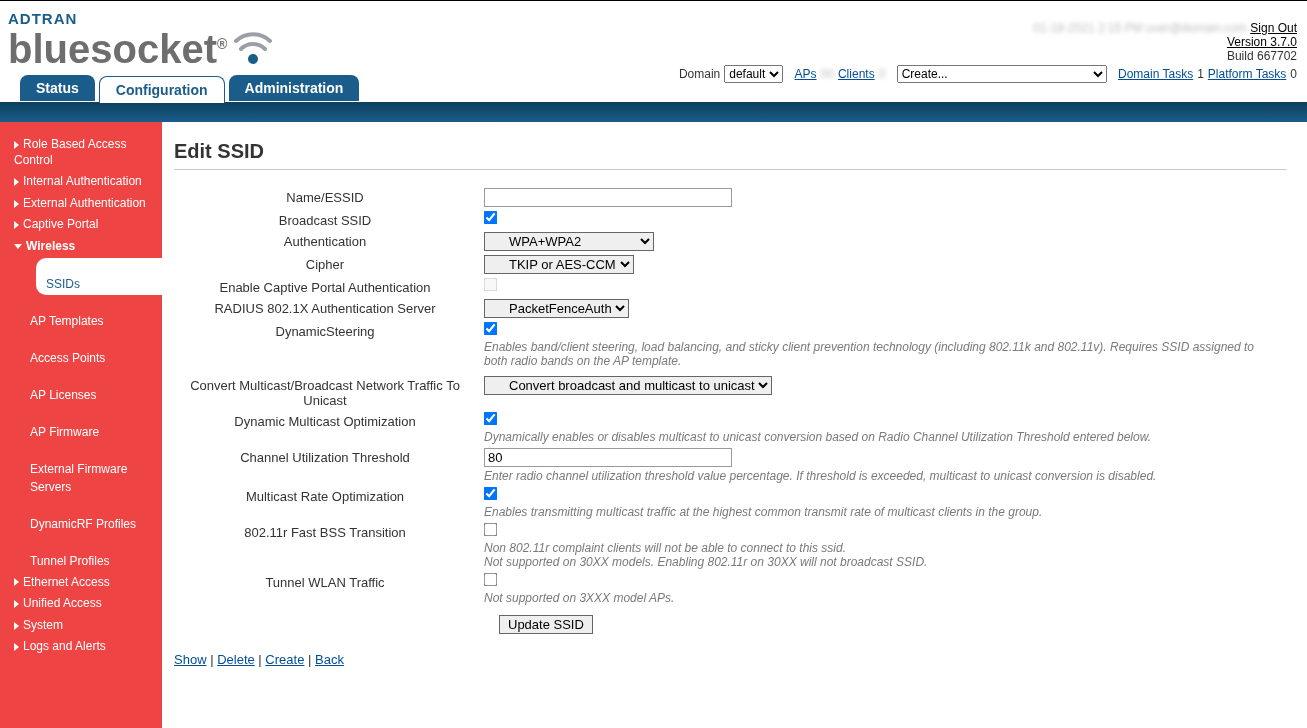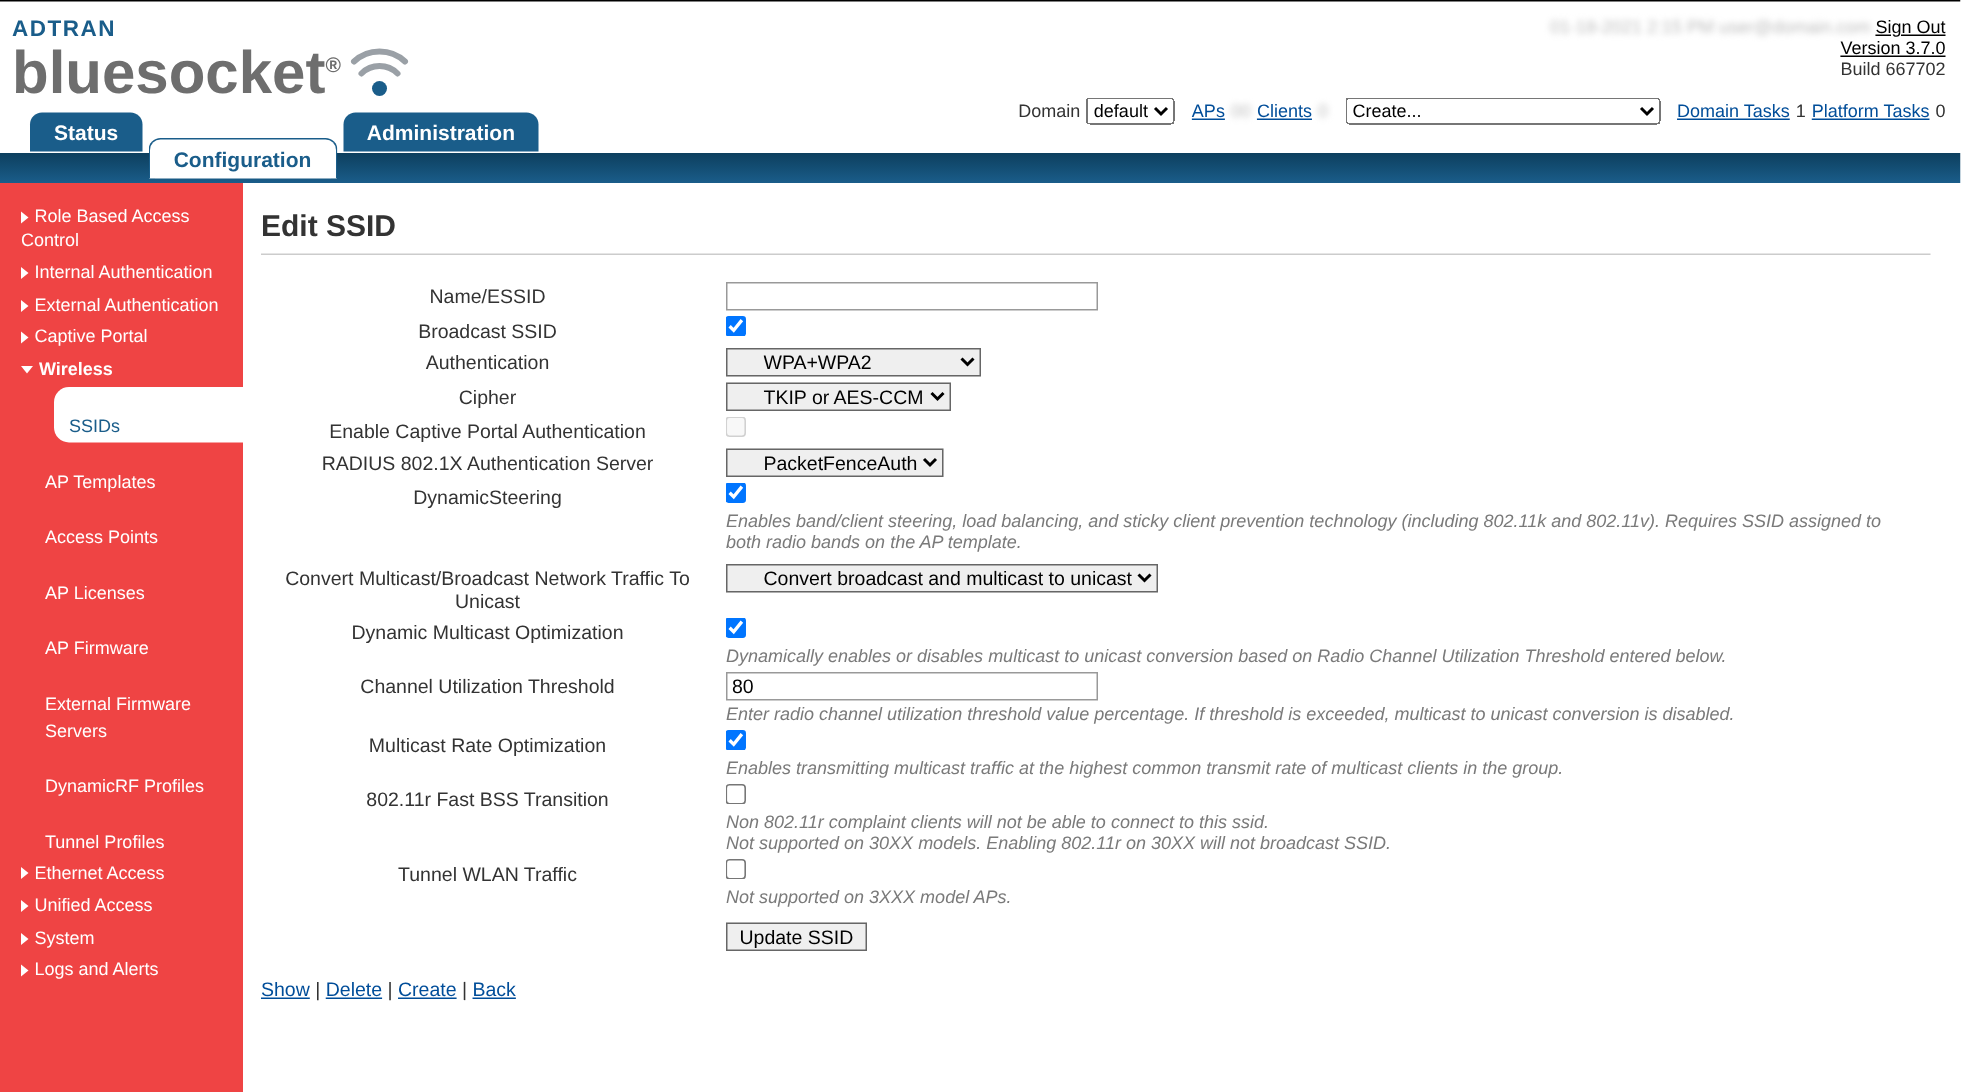--- a/index.html
+++ b/index.html
@@ -8,32 +8,32 @@
 
   
   .header-wrap { position: relative; padding: 6px 10px 0 8px; }
   .brand { display: flex; flex-direction: column; align-items: flex-start; }
   .adtran-word { display: inline-block; }
   .brand-row { display: flex; align-items: flex-end; gap: 6px; }
   .bluesocket-word { font-size: 40px; font-weight: bold; color: #6e6e6e; letter-spacing: 0px; line-height: 1; }
   .reg { font-size: 14px; vertical-align: super; color: #6e6e6e; }
   .wifi-icon { display: inline-block; margin-bottom: 2px; }
 
-  .top-right { position: absolute; top: 6px; right: 10px; text-align: right; font-size: 12px; }
+  .top-right { position: absolute; top: 16px; right: 10px; text-align: right; font-size: 12px; }
   .top-right .blur { color: #bdbdbd; filter: blur(2px); -webkit-filter: blur(2px); }
   .top-right a { color: #000; }
   .sub-bar { position: absolute; top: 60px; right: 10px; display: flex; align-items: center; gap: 4px; font-size: 12px; }
   .sub-bar select { font-size: 12px; }
   .sub-bar .blur2 { color:#bdbdbd; filter: blur(2px); }
 
   
   .tabs { margin-top: 6px; padding-left: 12px; display: flex; gap: 4px; align-items: flex-start; }
   .tab { padding: 5px 16px 5px 16px; border-top-left-radius: 8px; border-top-right-radius: 8px; color: #fff; font-weight: bold; font-size: 14px; cursor: pointer; }
   .tab.inactive { background: #1a5d8a; }
-  .tab.active { background: #fff; color: #1a5d8a; border: 1px solid #1a5d8a; border-bottom: none; position: relative; top:17px; }
+  .tab.active { background: #fff; color: #1a5d8a; border: 1px solid #1a5d8a; border-bottom: none; position: relative; top:1px; }
   .tab-strip { height: 20px; background: linear-gradient(#0d3f5e, #1a5d8a); }
 
   
   .body-row { display: flex; }
   .sidebar { width: 162px; background: #ef4444; color: #fff; padding: 12px 0 120px 0; border-bottom-right-radius: 20px; font-size: 12px; }
   .side-group { padding: 3px 8px 3px 14px; line-height: 1.3; cursor: pointer; }
   .side-group .arrow { display:inline-block; width:0;height:0;border-top:4px solid transparent;border-bottom:4px solid transparent;border-left:5px solid #fff; margin-right:4px; vertical-align:middle;}
   .side-group .arrow.down { border-left:4px solid transparent;border-right:4px solid transparent;border-top:5px solid #fff; border-bottom:none; }
   .side-group.bold { font-weight: bold; }
   .sub-items { padding-left: 22px; }
@@ -44,21 +44,21 @@
   h2.page-title { font-size: 20px; font-weight: bold; color: #333; margin-bottom: 6px; }
   .hr { border-top: 1px solid #ccc; margin-bottom: 18px; }
 
   .form-row { display: flex; align-items: flex-start; margin-bottom: 4px; }
   .form-label { width: 310px; text-align: center; padding-right: 8px; padding-top: 2px; font-size: 13px; color:#333;}
   .form-field { flex:1; font-size: 13px; }
   .form-field input[type=text] { width: 248px; font-size: 13px; padding:1px 3px; border:1px solid #999; background:#fff;}
   .form-field select { font-size: 13px; border:1px solid #666; background:#efefef;padding-left:20px;}
   .form-field input[type=checkbox] { transform: scale(1.05); }
   .help { color: #7a7a7a; font-style: italic; font-size: 12px; margin-top: 2px; max-width: 780px; }
-  .btn { font-size: 13px; padding: 1px 8px; border:1px solid #666; background:#efefef; cursor:pointer; }
+  .btn { font-size: 13px; padding: 1px 8px; border:1px solid #666; background:#efefef; cursor:pointer;margin-left:15px; }
 
   .action-links { margin-top: 18px; font-size: 13px; }
   .action-links a { text-decoration: underline; }
   .action-links .plain { text-decoration: none; color:#333;}
 
   .footer { background: #1a5d8a; color:#fff; padding: 10px 12px; display:flex; justify-content:space-between; align-items:center; margin-top: 10px; font-size: 13px;}
   .footer .center { position:absolute; left:50%; transform:translateX(-50%);}
   .footer-wrap { position: relative; }
 
   .hr-top { border-top: 1px solid #000; margin: 0 0 4px 0;}

